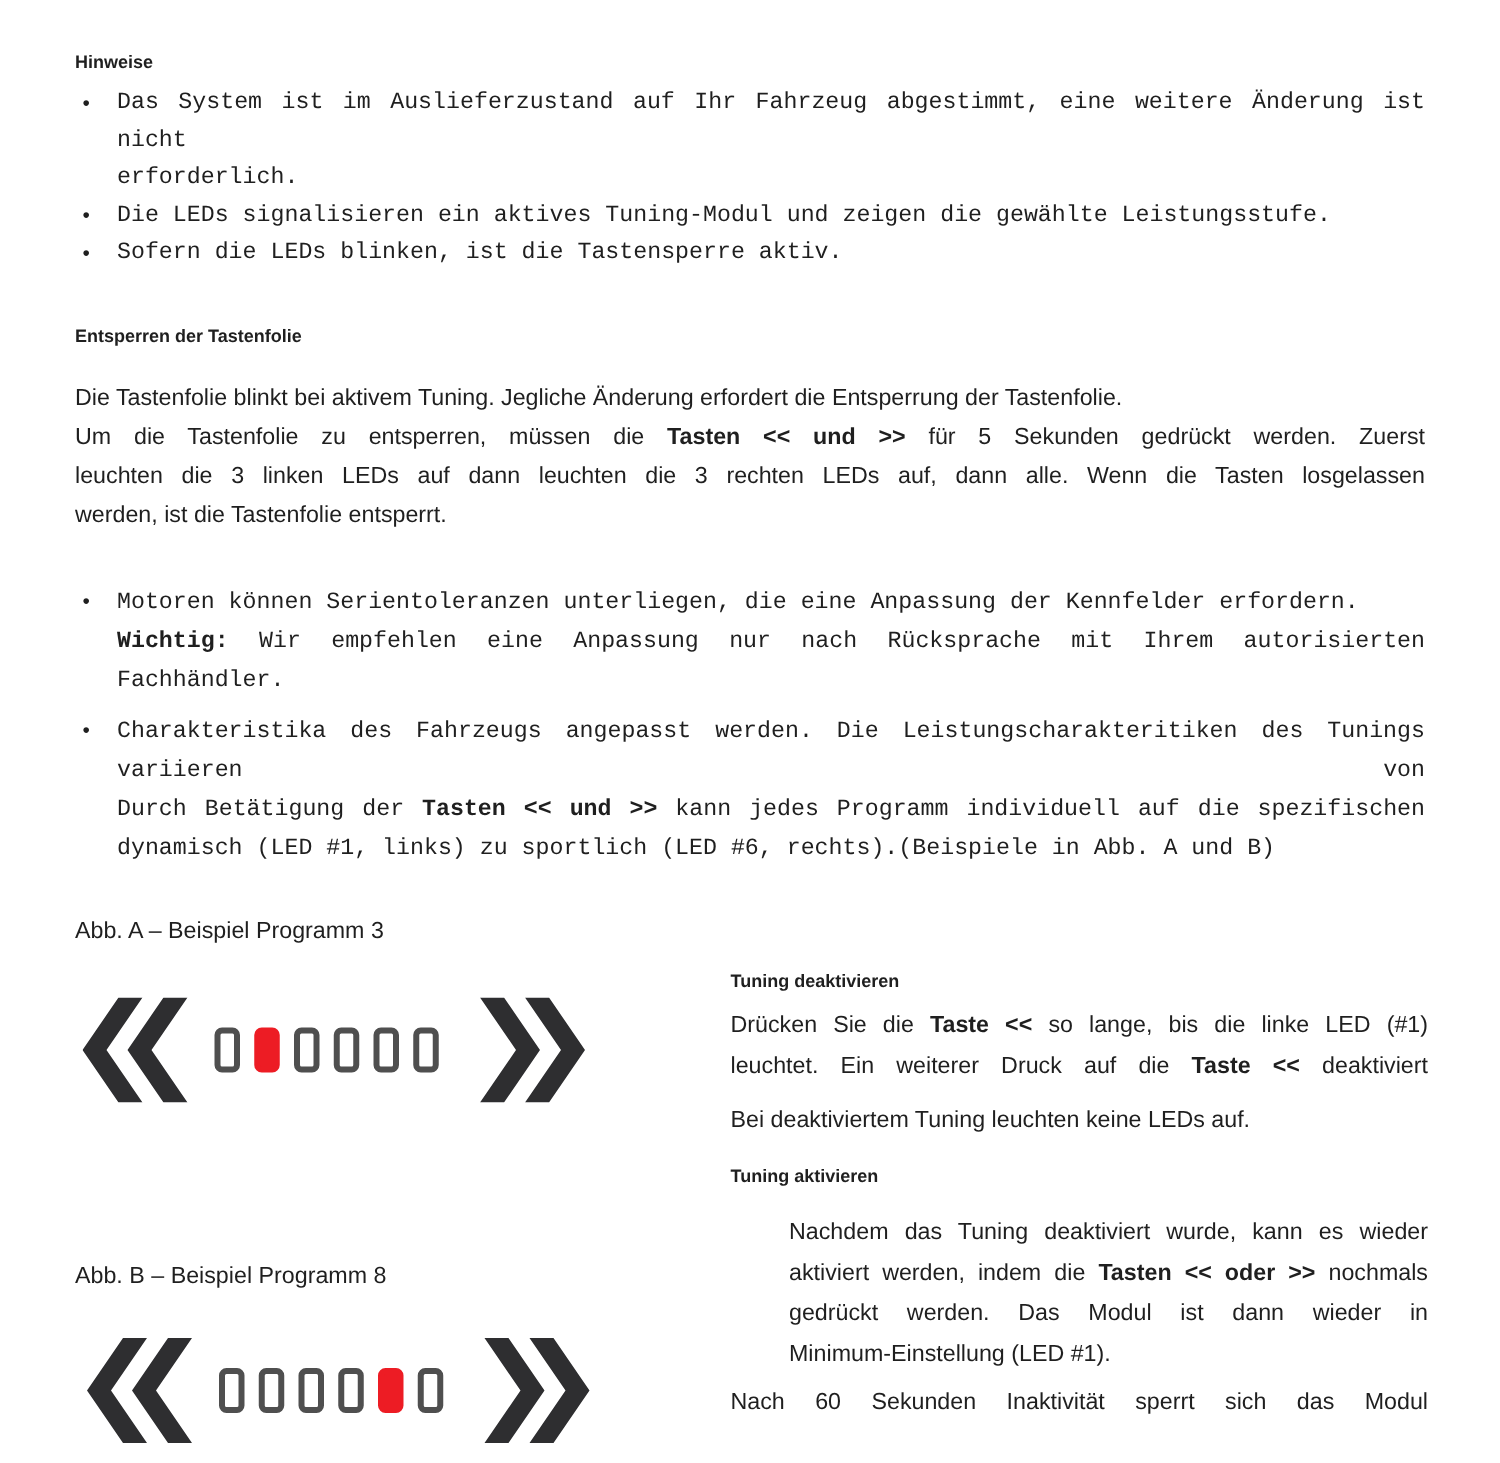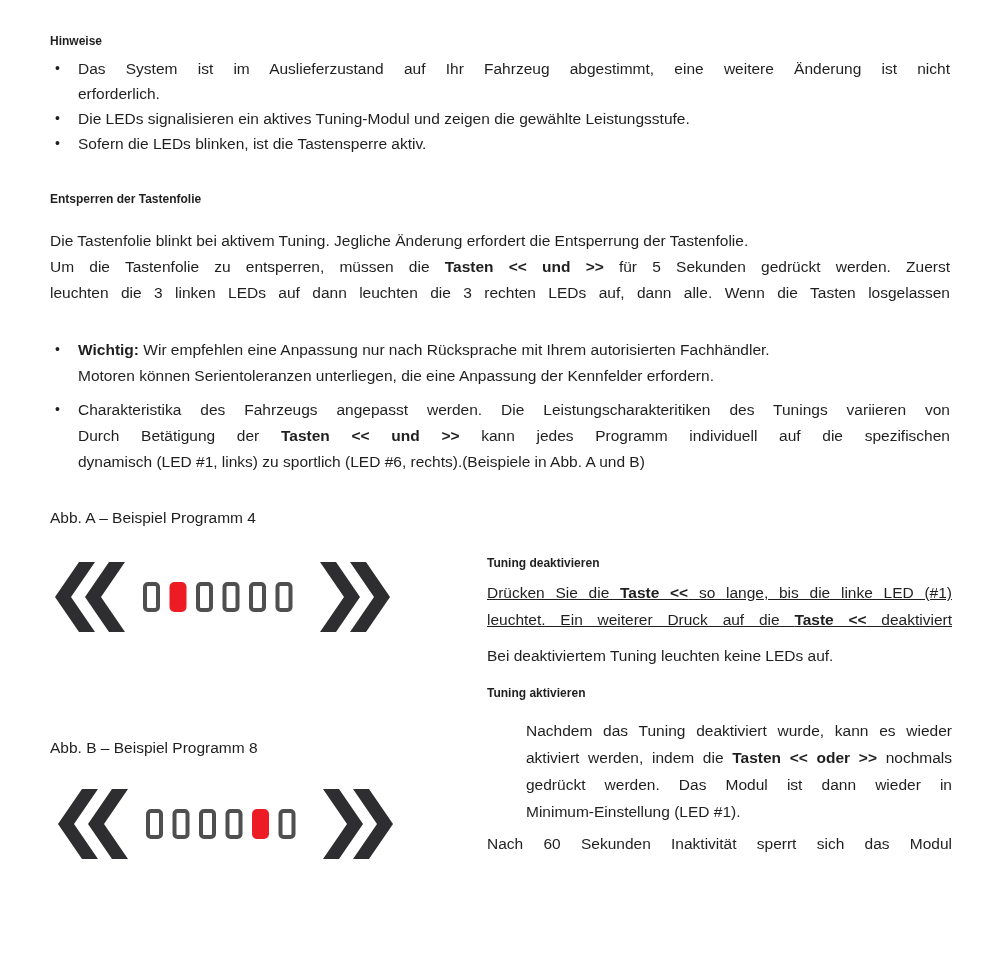--- a/index.html
+++ b/index.html
@@ -35,51 +35,51 @@
   .bullets { margin-top: 4px; }
   .bullet-item { display: flex; }
   .bullet-item .marker {
     width: 28px;
     flex: 0 0 28px;
     padding-left: 5px;
     font-size: 14px;
     line-height: 25px;
   }
   .bullet-item .btxt { flex: 1; }
-  .bullets .tline { line-height: 25px; }
+  .bullets .tline { line-height: 25px; font-family: Liberation Mono, monospace; }
 
   #sec-entsperren { margin-top: 32px; }
   #entsperren-para { margin-top: 18px; }
   #sec-anpassung { margin-top: 31px; }
   #anpassung-b1 { margin-top: 13px; }
   #anpassung-b2 { margin-top: 8px; }
   #anpassung-b1 .tline, #anpassung-b2 .tline { line-height: 26px; }
 
   
   .columns { position: relative; margin-top: 32px; height: 410px; }
   .col-left { position: absolute; top: 0; left: 0; width: 437px; }
-  .col-right { position: absolute; top: 45px; left: 437px; width: 465px; }
+  .col-right { position: absolute; top: 33px; left: 437px; width: 465px; }
   .fig-label { line-height: 22px; }
   #fig-a-svg { display: block; margin: 33px 0 0 5px; }
   #fig-b-label { margin-top: 105px; }
   #fig-b-svg { display: block; margin: 30px 0 0 8px; }
 
   .chev { fill: var(--chevron); }
   .led {
     fill: #ffffff;
     stroke: var(--led-border);
     stroke-width: 4;
   }
   .led.on {
     fill: var(--red);
     stroke: var(--red);
   }
 
   .col-right .tline { line-height: 27px; }
-  #p-deakt-1 { margin-top: 5px; text-decoration: underline; }
+  #p-deakt-1 { margin-top: 5px; }
   #p-deakt-2 { margin-top: 9px; }
   #h-aktivieren { margin-top: 13px; }
   #p-akt-1 { margin-top: 13px; margin-left: 39px; }
   #p-akt-2 { margin-top: 5px; }
 </style>
 </head>
 <body>
 
 <div>
 
@@ -107,47 +107,48 @@
       </div>
     </div>
   </section>
 
   <section id="sec-entsperren">
     <div class="h">Entsperren der Tastenfolie</div>
     <div id="entsperren-para">
         <div class="tline"><span>Die Tastenfolie blinkt bei aktivem Tuning. Jegliche Änderung erfordert die Entsperrung der Tastenfolie.</span></div>
         <div class="tline fill"><span>Um die Tastenfolie zu entsperren, müssen die </span><span class="b">Tasten &lt;&lt; und &gt;&gt;</span><span> für 5 Sekunden gedrückt werden. Zuerst</span></div>
         <div class="tline fill"><span>leuchten die 3 linken LEDs auf dann leuchten die 3 rechten LEDs auf, dann alle. Wenn die Tasten losgelassen</span></div>
+        <div class="tline"><span>werden, ist die Tastenfolie entsperrt.</span></div>
       </div>
   </section>
 
   <section id="sec-anpassung">
     <div class="bullets">
       <div id="anpassung-b1" class="bullet-item">
         <span class="marker">•</span>
         <div class="btxt">
+            <div class="tline"><span>Motoren können Serientoleranzen unterliegen, die eine Anpassung der Kennfelder erfordern.</span></div>
             <div class="tline"><span class="b">Wichtig:</span><span> Wir empfehlen eine Anpassung nur nach Rücksprache mit Ihrem autorisierten Fachhändler.</span></div>
-            <div class="tline"><span>Motoren können Serientoleranzen unterliegen, die eine Anpassung der Kennfelder erfordern.</span></div>
           </div>
       </div>
       <div id="anpassung-b2" class="bullet-item">
         <span class="marker">•</span>
         <div class="btxt">
             <div class="tline fill"><span>Charakteristika des Fahrzeugs angepasst werden. Die Leistungscharakteritiken des Tunings variieren von</span></div>
             <div class="tline fill"><span>Durch Betätigung der </span><span class="b">Tasten &lt;&lt; und &gt;&gt;</span><span> kann jedes Programm individuell auf die spezifischen</span></div>
             <div class="tline"><span>dynamisch (LED #1, links) zu sportlich (LED #6, rechts).(Beispiele in Abb. A und B)</span></div>
           </div>
       </div>
     </div>
   </section>
 
   <div class="columns">
 
     <div class="col-left">
-      <div class="fig-label">Abb. A – Beispiel Programm 4</div>
+      <div class="fig-label">Abb. A – Beispiel Programm 3</div>
 
       <svg id="fig-a-svg" width="340" height="70" viewBox="0 0 340 70">
         <g>
           <polygon class="chev" points="0,35 24,0 40,0 16,35 40,70 24,70"></polygon>
           <polygon class="chev" points="30,35 54,0 70,0 46,35 70,70 54,70"></polygon>
         </g>
         <g>
           <rect class="led" x="90" y="22" width="13" height="26" rx="3"></rect>
           <rect class="led on" x="116.5" y="22" width="13" height="26" rx="3"></rect>
           <rect class="led" x="143" y="22" width="13" height="26" rx="3"></rect>

